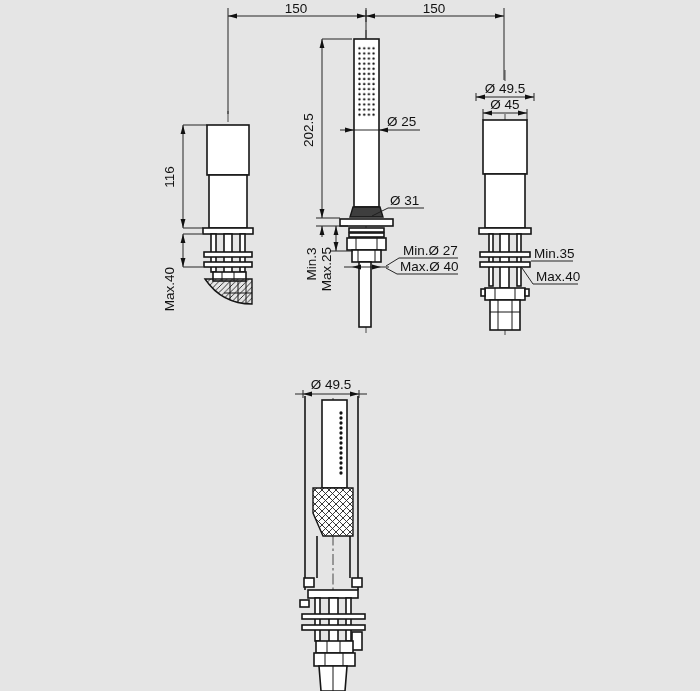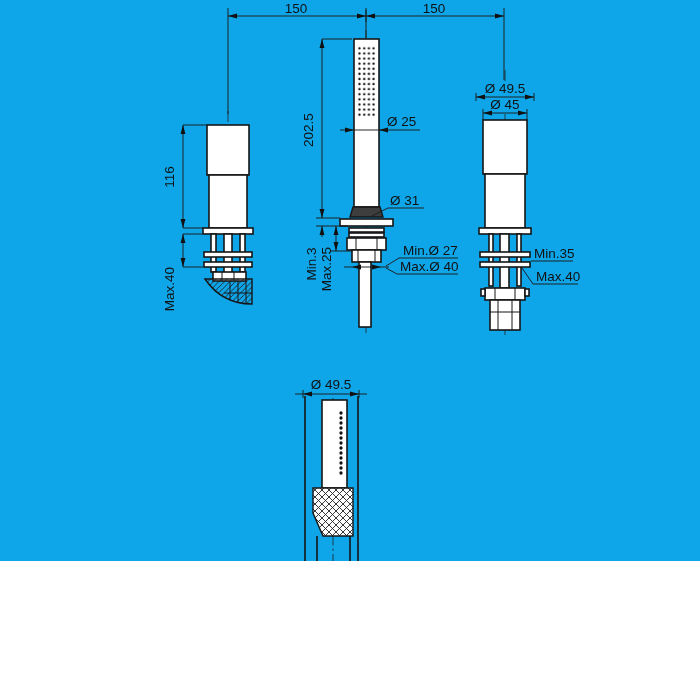--- a/index.html
+++ b/index.html
@@ -1,16 +1,16 @@
 <!DOCTYPE html>
 <html><head>
 <meta charset="utf-8">
 <style>
   html,body{margin:0;padding:0;background:#ffffff;}
-  .stage{width:700px;height:561px;position:relative;background:#0ea5e9;overflow:hidden;}
+  .stage{width:700px;height:691px;position:relative;background:#e5e5e5;overflow:hidden;}
   svg{display:block;}
   .t{font-family:"Liberation Sans","DejaVu Sans",sans-serif;font-size:13.5px;fill:#111;}
   .obj{stroke:#161616;stroke-width:1.6;fill:#ffffff;}
   .objp{stroke:#161616;stroke-width:1.4;}
   .thin{stroke:#1c1c1c;stroke-width:0.95;fill:none;}
   .dim{stroke:#1c1c1c;stroke-width:0.95;fill:none;}
   .cl{stroke:#222;stroke-width:0.8;fill:none;stroke-dasharray:11 3 2.5 3;}
   .facet{stroke:#161616;stroke-width:1;fill:none;}
 </style>
 </head>

